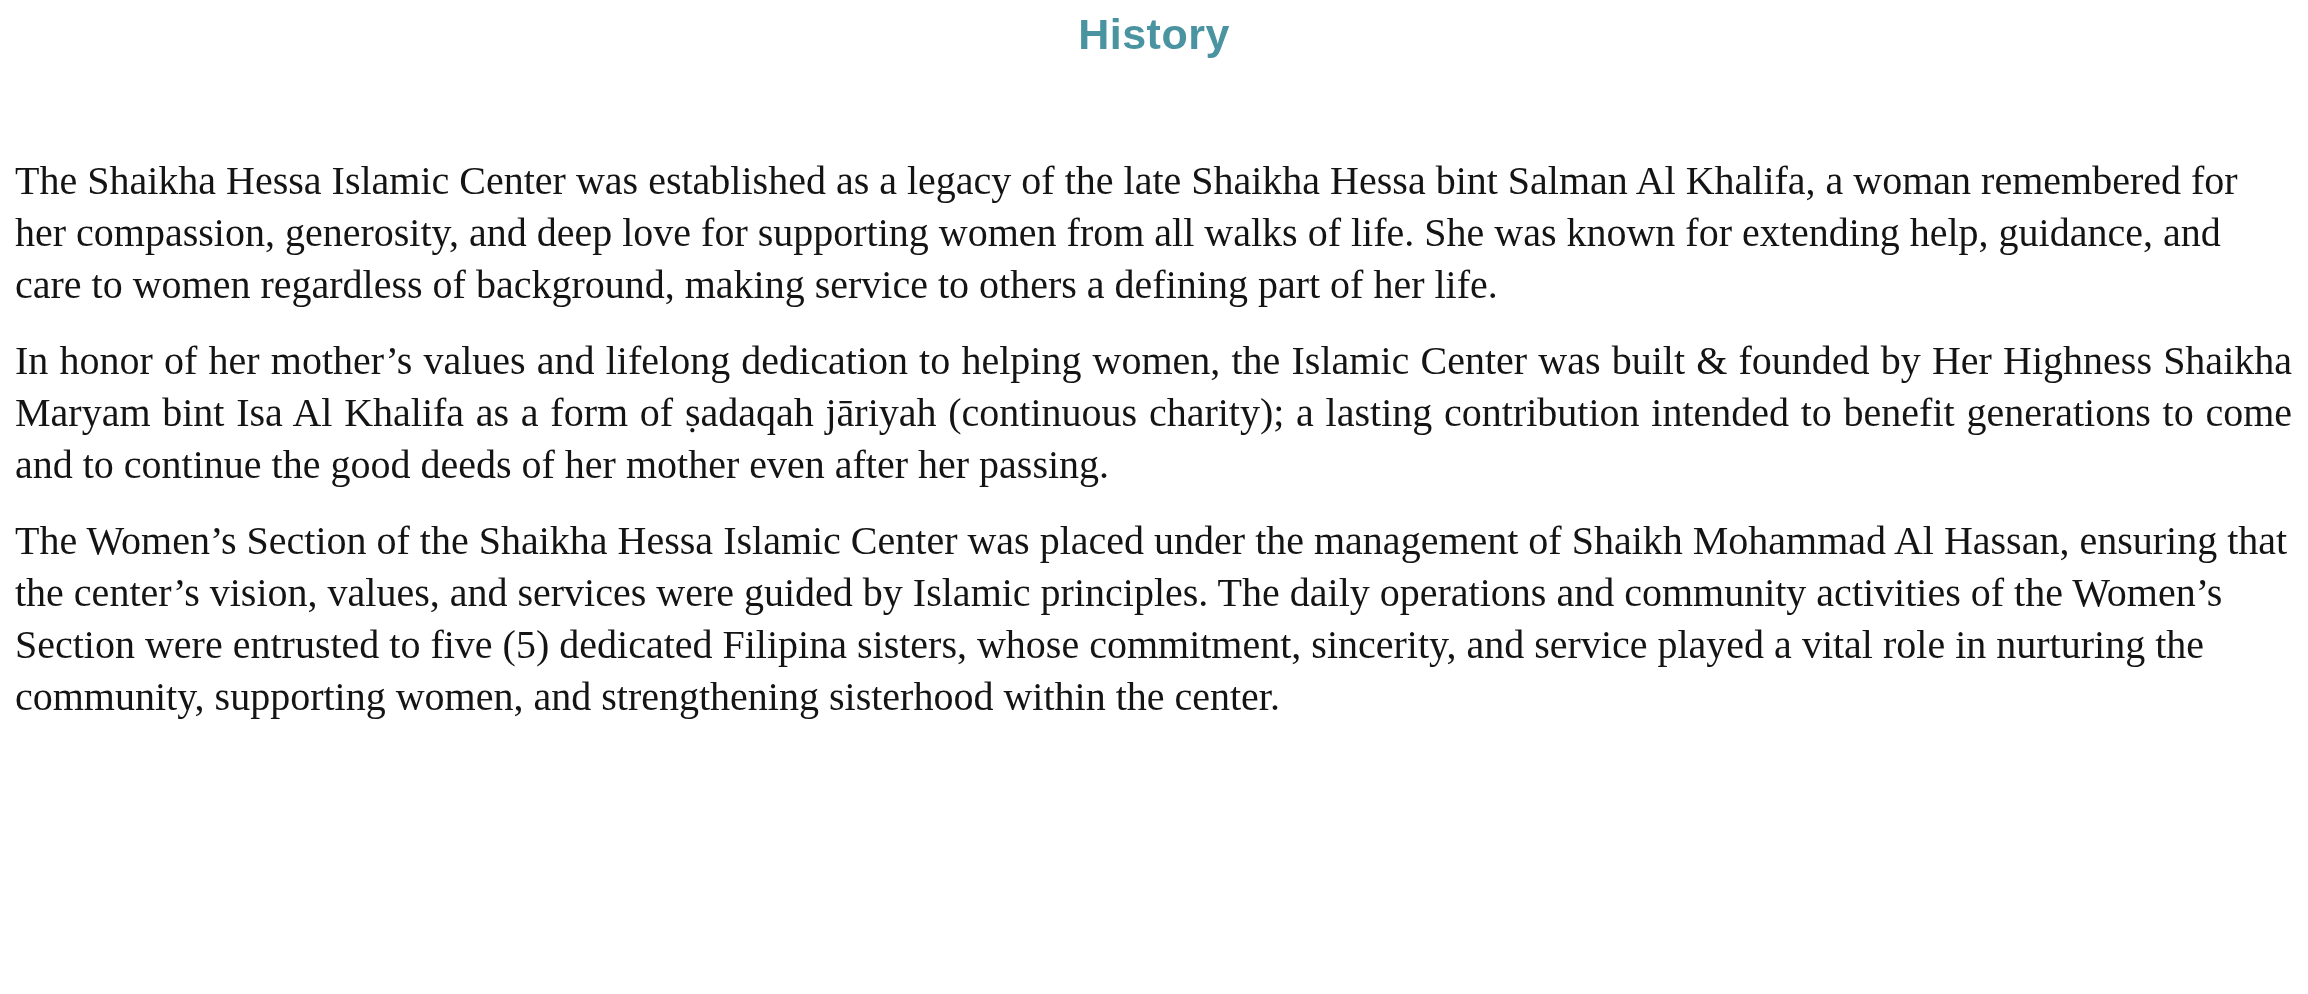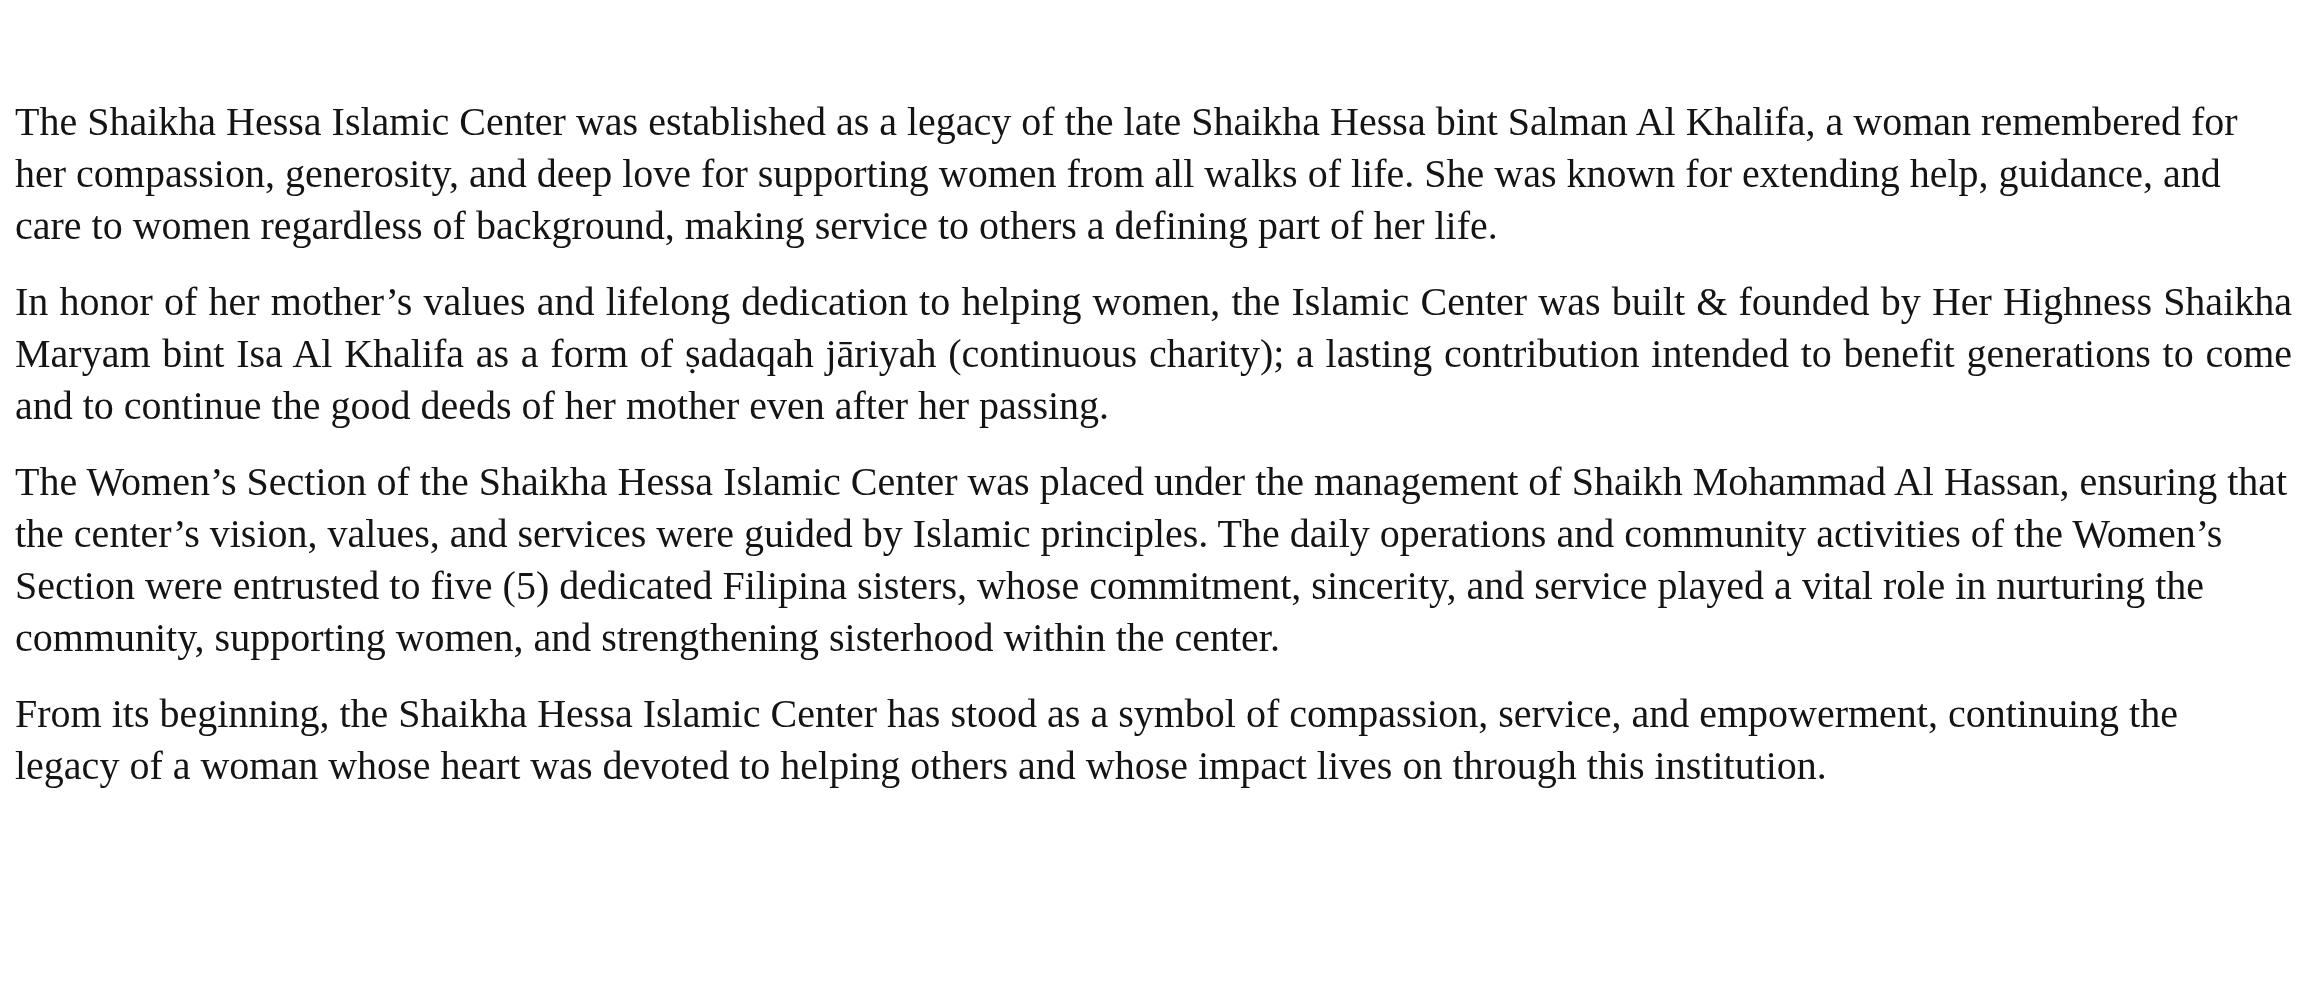--- a/index.html
+++ b/index.html
@@ -37,20 +37,20 @@
     text-align: justify;
   }
   .content p.left {
     text-align: left;
   }
 </style>
 </head>
 <body>
 
 <div class="page">
+  <h1 class="page-title" style="color: rgb(74, 147, 161);">History</h1>
 
   <div class="content">
     <p class="left" style="color: rgb(20, 20, 20);">The Shaikha Hessa Islamic Center was established as a legacy of the late Shaikha Hessa bint Salman Al Khalifa, a woman remembered for her compassion, generosity, and deep love for supporting women from all walks of life. She was known for extending help, guidance, and care to women regardless of background, making service to others a defining part of her life.</p>
     <p class="justified" style="color: rgb(20, 20, 20);">In honor of her mother’s values and lifelong dedication to helping women, the Islamic Center was built &amp; founded by Her Highness Shaikha Maryam bint Isa Al Khalifa as a form of ṣadaqah jāriyah (continuous charity); a lasting contribution intended to benefit generations to come and to continue the good deeds of her mother even after her passing.</p>
     <p class="left" style="color: rgb(20, 20, 20);">The Women’s Section of the Shaikha Hessa Islamic Center was placed under the management of Shaikh Mohammad Al Hassan, ensuring that the center’s vision, values, and services were guided by Islamic principles. The daily operations and community activities of the Women’s Section were entrusted to five (5) dedicated Filipina sisters, whose commitment, sincerity, and service played a vital role in nurturing the community, supporting women, and strengthening sisterhood within the center.</p>
-    <p class="left" style="color: rgb(20, 20, 20);">From its beginning, the Shaikha Hessa Islamic Center has stood as a symbol of compassion, service, and empowerment, continuing the legacy of a woman whose heart was devoted to helping others and whose impact lives on through this institution.</p>
   </div>
 </div>
 
 </body></html>

